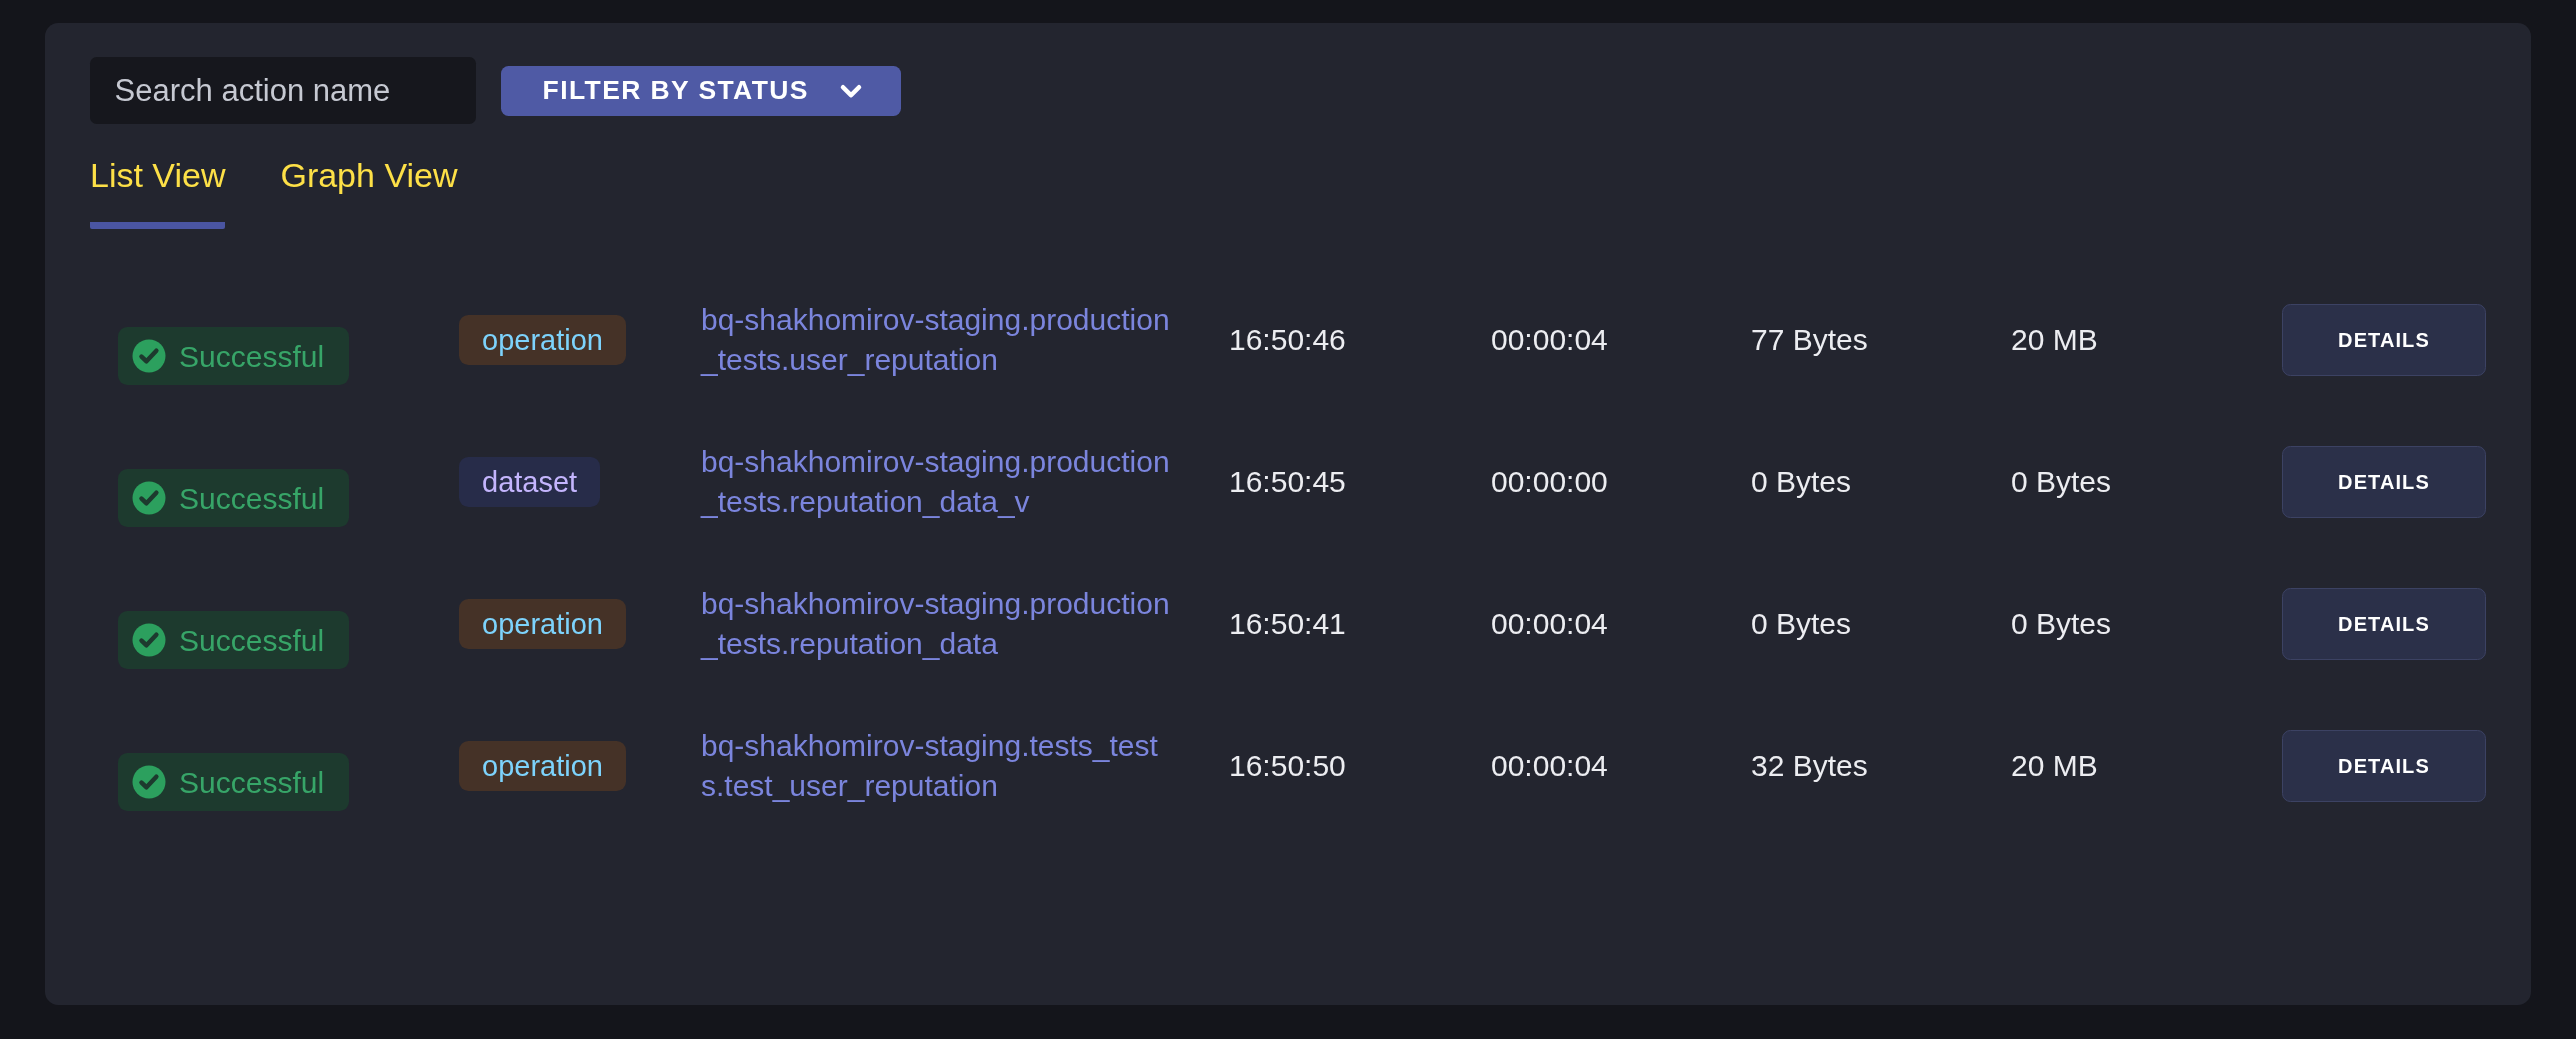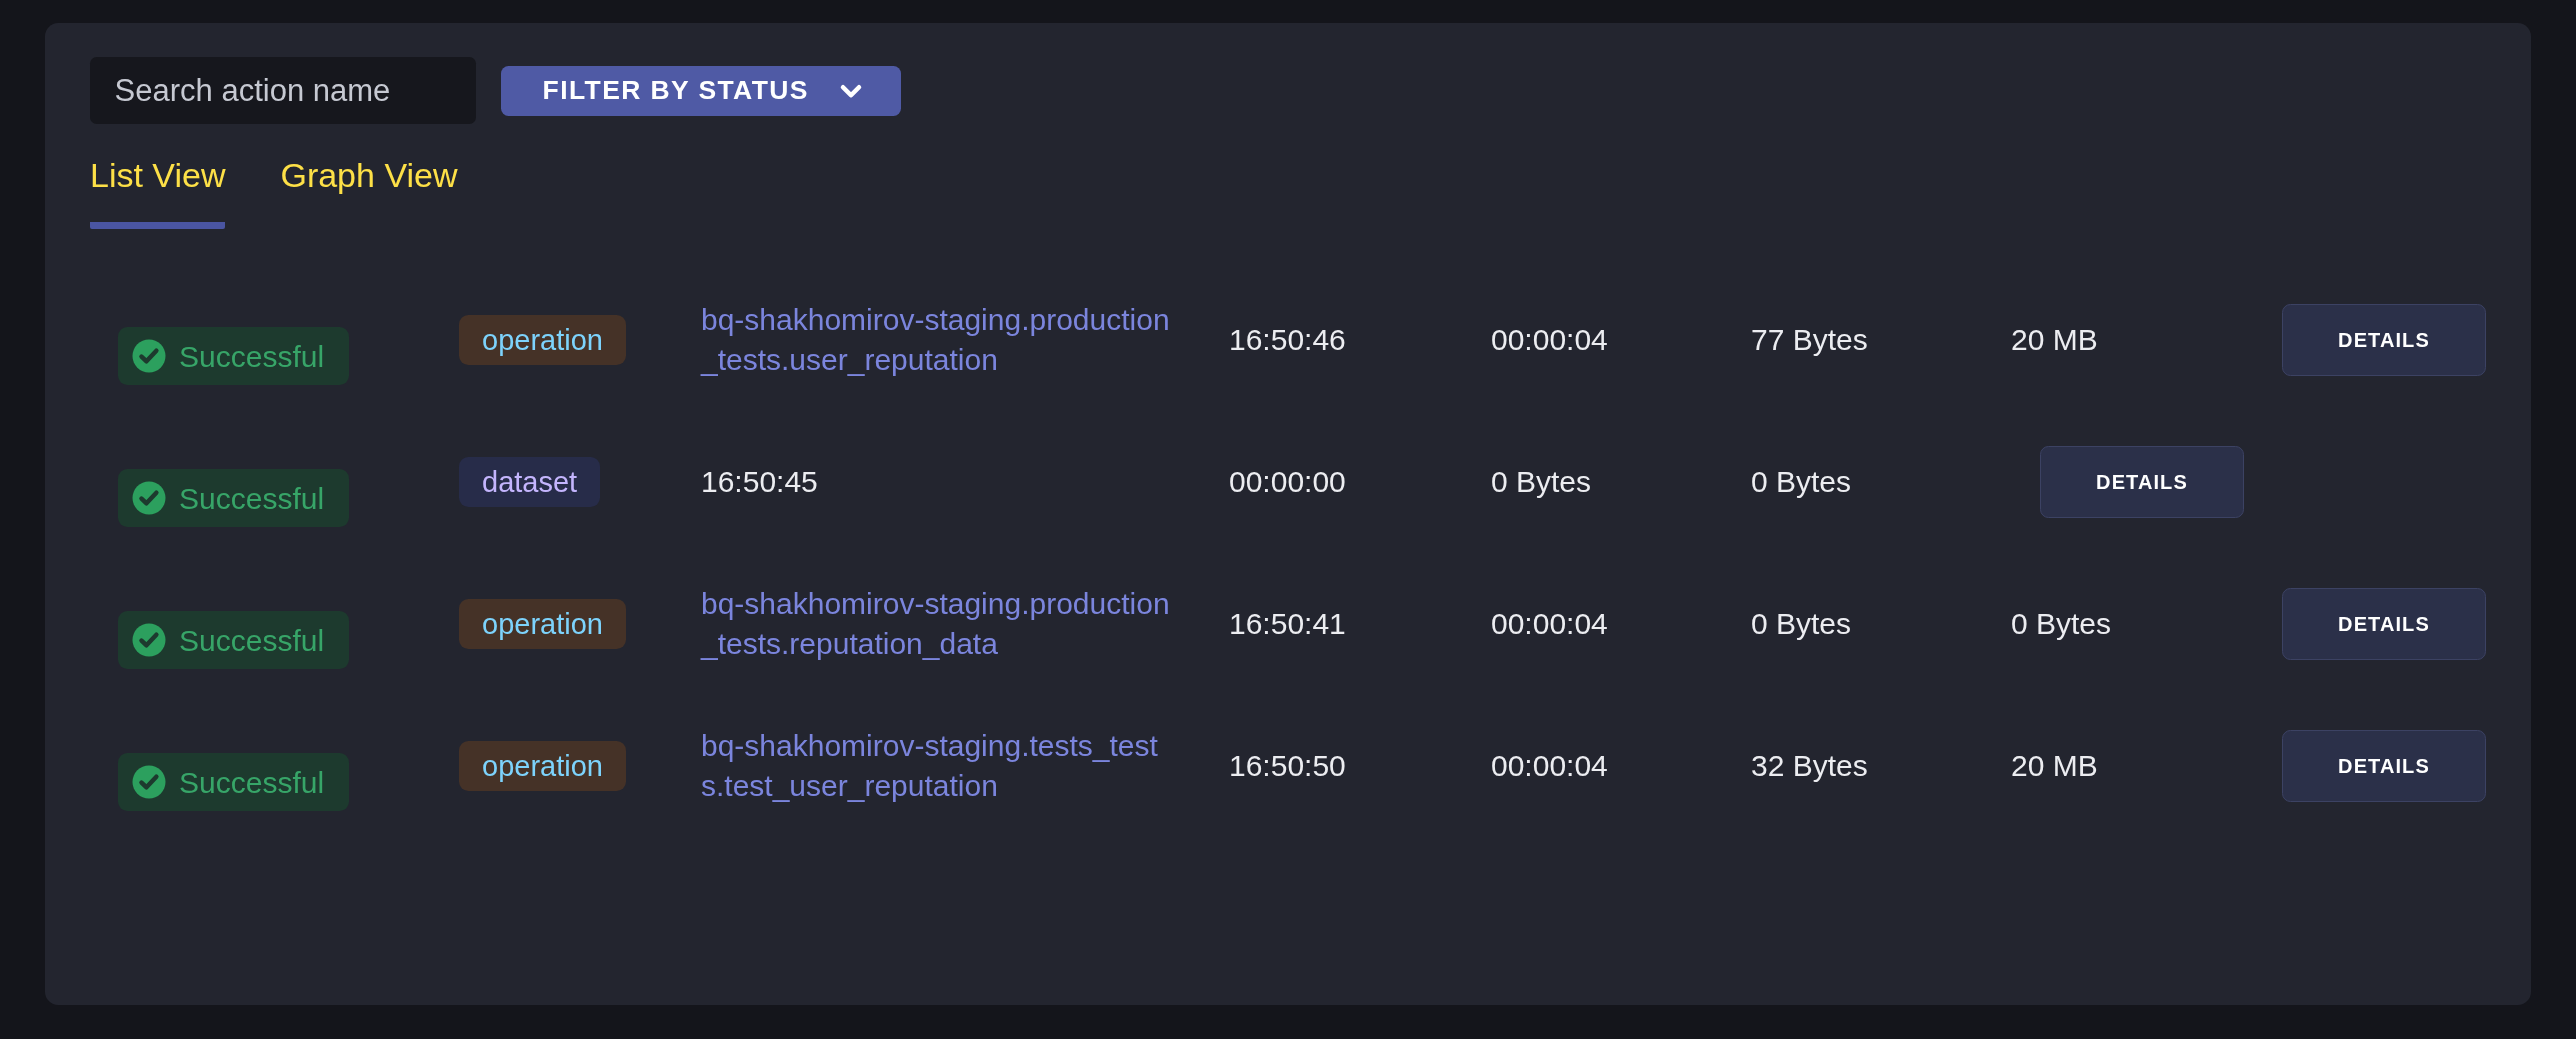--- a/index.html
+++ b/index.html
@@ -191,20 +191,23 @@
               <circle cx="12" cy="12" r="11" fill="#2ca05e"></circle>
               <path d="M7 12.4l3.3 3.1 6.6-7" stroke="#1d3a2e" stroke-width="3" fill="none" stroke-linecap="round" stroke-linejoin="round"></path>
             </svg>
           </span>
           <span>Successful</span>
         </span>
       </div>
       <div class="cell">
         <span class="type-badge type-dataset">dataset</span>
       </div>
+      <div class="cell">
+        <a class="action-link">bq-shakhomirov-staging.production_tests.reputation_data_v</a>
+      </div>
       <div class="cell">16:50:45</div>
       <div class="cell">00:00:00</div>
       <div class="cell">0 Bytes</div>
       <div class="cell">0 Bytes</div>
       <button class="details-btn">DETAILS</button>
     </div>
 
     <div class="trow">
       <div class="cell first">
         <span class="status-badge">

